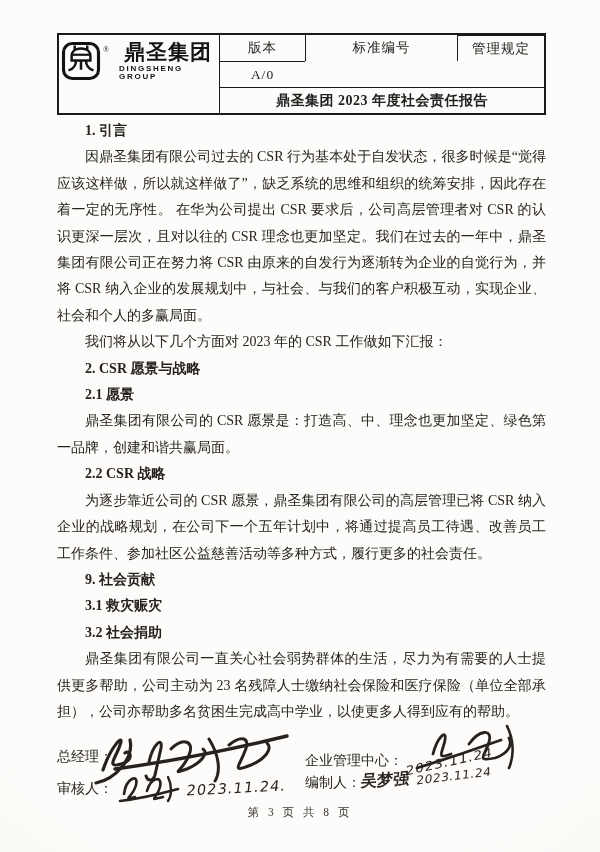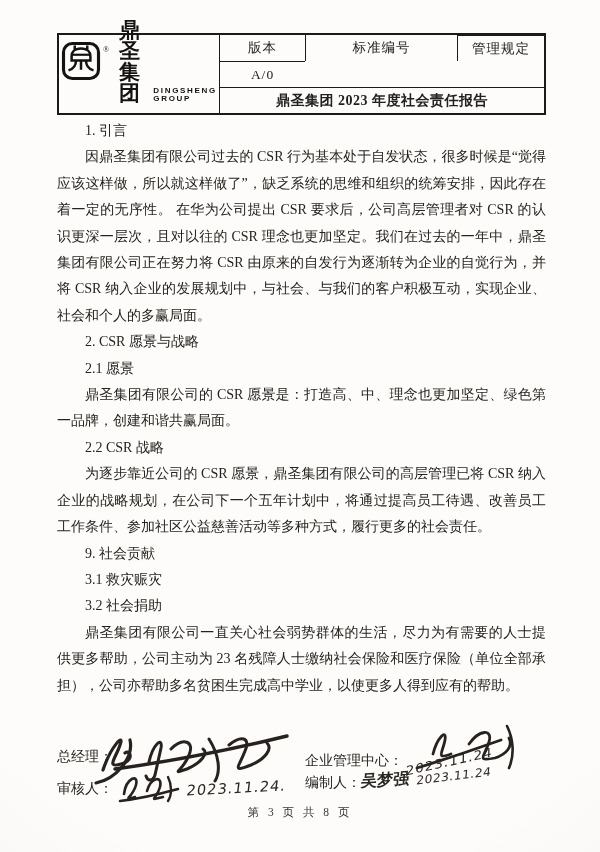--- a/index.html
+++ b/index.html
@@ -21,35 +21,35 @@
     grid-template-rows:26px 26px 26px;
     border:2px solid #1b1a19;
     background:#fdfcfa;
     font-size:13.5px;
   }
   .cell { display:flex; align-items:center; justify-content:center; letter-spacing:1px; }
   .bL { border-left:1.5px solid #1b1a19; }
   .bT { border-top:1.5px solid #1b1a19; }
   .logo-cell { grid-column:1; grid-row:1 / 3; display:flex; align-items:center; justify-content:center; gap:6px; padding:2px; }
   .logo-icon svg { display:block; }
-  .logo-text { display:flex; align-items:flex-end; line-height:1; }
+  .logo-text { display:flex; flex-direction:column; align-items:center; line-height:1; }
   .logo-cn { font-family:"Liberation Sans","DejaVu Sans",sans-serif; font-weight:bold; font-size:21px; letter-spacing:1px; color:#141312; }
   .logo-en { font-family:"Liberation Sans","DejaVu Sans",sans-serif; font-weight:bold; font-size:8px; letter-spacing:1.7px; margin-top:3px; color:#141312; }
   .reg { font-size:8px; vertical-align:top; position:relative; top:-12px; left:-4px; }
   .code-val { letter-spacing:1.5px; }
   .title-cell { grid-column:2 / 5; font-weight:bold; font-size:14px; letter-spacing:0.5px; }
 
   
   .doc-body {
     position:absolute; left:57px; top:118px; width:489px;
     font-size:14px; line-height:26.4px; text-align:justify;
     color:#26231f;
   }
   .para { margin:0; text-indent:2em; }
-  .heading { font-weight:normal; }
+  .heading { font-weight:bold; }
 
   
   .sig-area { position:absolute; left:57px; top:722px; width:489px; height:92px; font-size:14px; }
   .sig-label { position:absolute; white-space:nowrap; color:#2a2723; }
   .sig-svg { position:absolute; }
   .sig-svg path { fill:none; stroke:#26221e; stroke-linecap:round; stroke-linejoin:round; }
   .hw {
     position:absolute; font-family:"DejaVu Sans","Liberation Sans",sans-serif;
     color:#2b2621; white-space:nowrap;
   }
@@ -89,20 +89,21 @@
     <div class="cell bL">版本</div>
     <div class="cell bL">标准编号</div>
     <div class="cell bL bT">管理规定</div>
     <div class="cell bL bT">A/0</div>
     <div class="cell bL bT title-cell">鼎圣集团 2023 年度社会责任报告</div>
   </div>
 
   <div class="doc-body">
       <p class="para heading">1. 引言</p>
       <p class="para">因鼎圣集团有限公司过去的 CSR 行为基本处于自发状态，很多时候是“觉得应该这样做，所以就这样做了”，缺乏系统的思维和组织的统筹安排，因此存在着一定的无序性。 在华为公司提出 CSR 要求后，公司高层管理者对 CSR 的认识更深一层次，且对以往的 CSR 理念也更加坚定。我们在过去的一年中，鼎圣集团有限公司正在努力将 CSR 由原来的自发行为逐渐转为企业的自觉行为，并将 CSR 纳入企业的发展规划中，与社会、与我们的客户积极互动，实现企业、社会和个人的多赢局面。</p>
+      <p class="para">我们将从以下几个方面对 2023 年的 CSR 工作做如下汇报：</p>
       <p class="para heading">2. CSR 愿景与战略</p>
       <p class="para heading">2.1 愿景</p>
       <p class="para">鼎圣集团有限公司的 CSR 愿景是：打造高、中、理念也更加坚定、绿色第一品牌，创建和谐共赢局面。</p>
       <p class="para heading">2.2 CSR 战略</p>
       <p class="para">为逐步靠近公司的 CSR 愿景，鼎圣集团有限公司的高层管理已将 CSR 纳入企业的战略规划，在公司下一个五年计划中，将通过提高员工待遇、改善员工工作条件、参加社区公益慈善活动等多种方式，履行更多的社会责任。</p>
       <p class="para heading">9. 社会贡献</p>
       <p class="para heading">3.1 救灾赈灾</p>
       <p class="para heading">3.2 社会捐助</p>
       <p class="para">鼎圣集团有限公司一直关心社会弱势群体的生活，尽力为有需要的人士提供更多帮助，公司主动为 23 名残障人士缴纳社会保险和医疗保险（单位全部承担），公司亦帮助多名贫困生完成高中学业，以使更多人得到应有的帮助。</p>
     </div>

